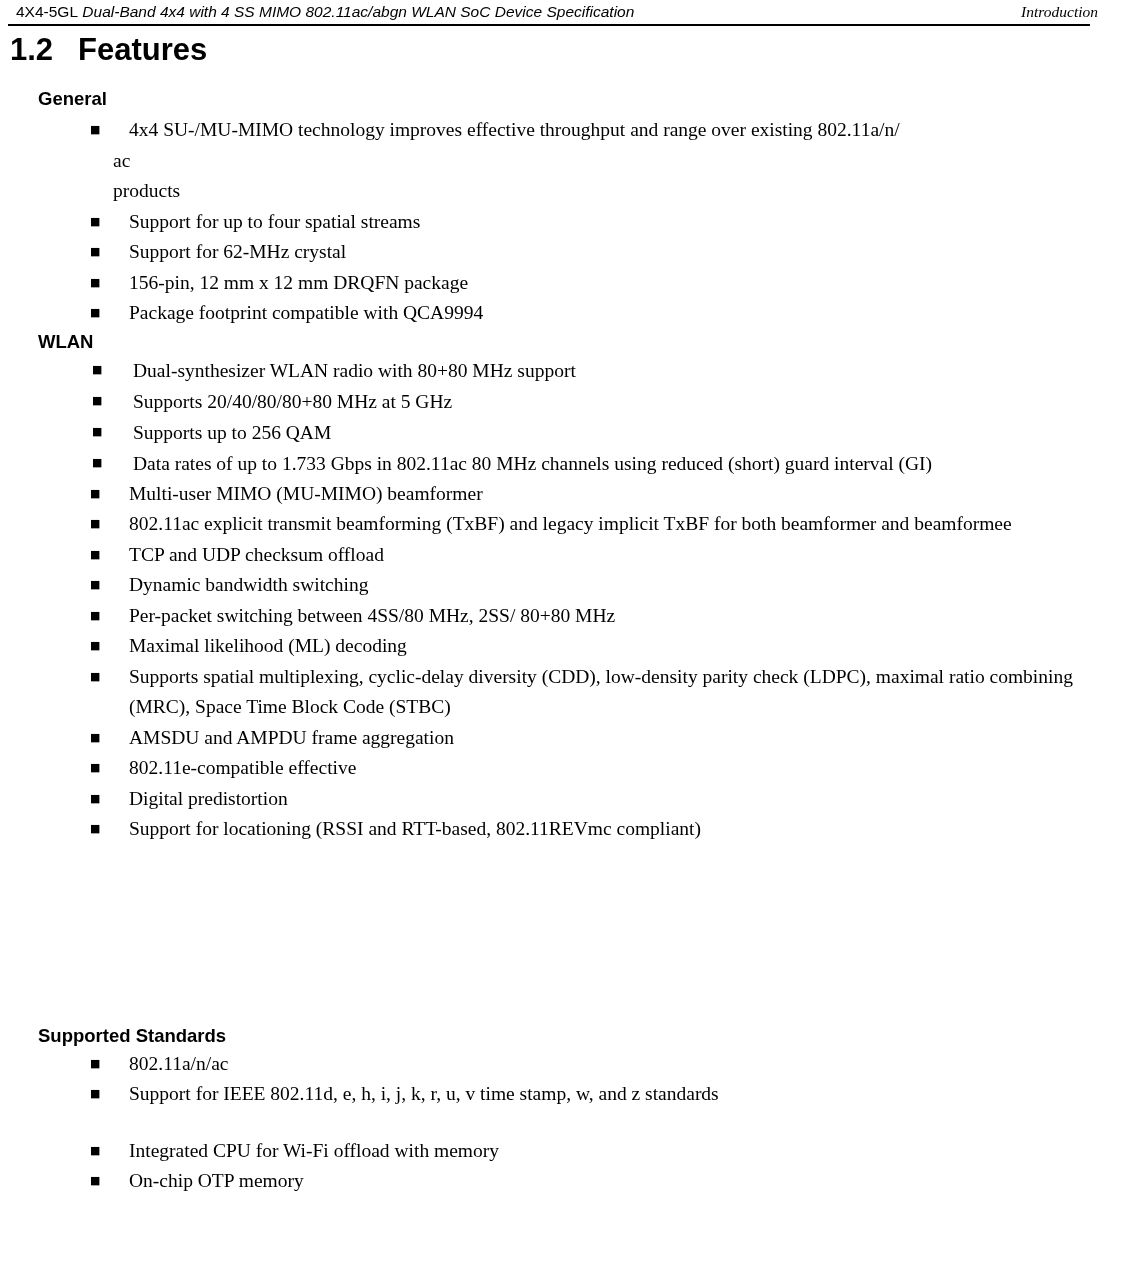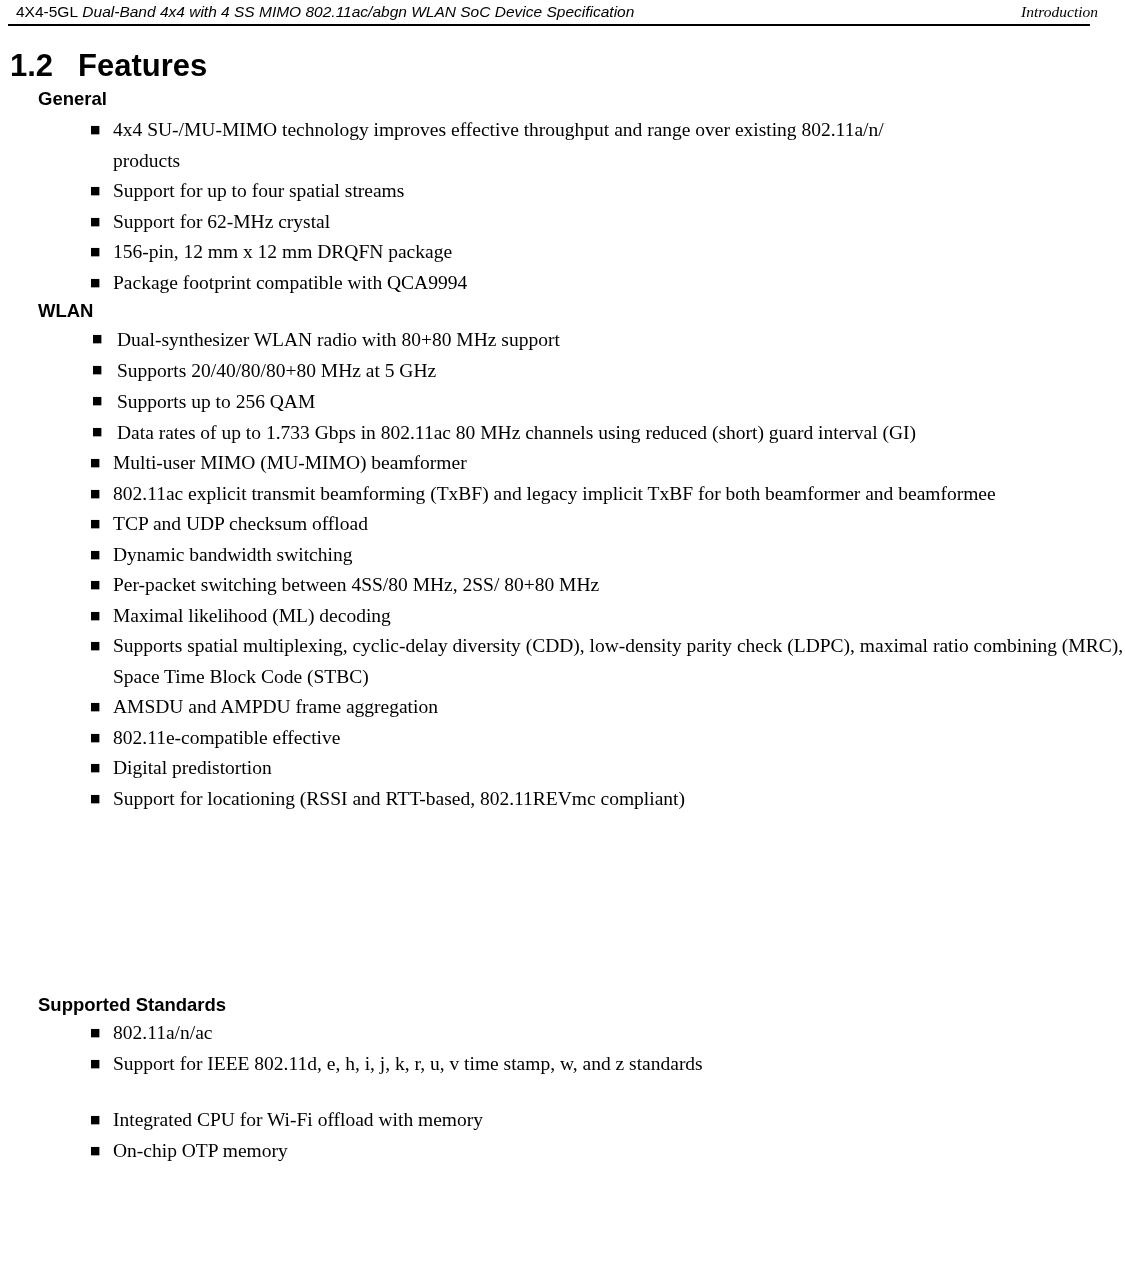--- a/index.html
+++ b/index.html
@@ -53,21 +53,21 @@
     top: 24px;
     width: 1082px;
     height: 2px;
     background: #000000;
   }
 
   
   .chapter-heading {
     position: absolute;
     left: 10px;
-    top: 44px;
+    top: 28px;
     height: 44px;
     font-family: "Liberation Sans", sans-serif;
     font-weight: bold;
     font-size: 31px;
     line-height: 44px;
     white-space: nowrap;
   }
   .chapter-num {
     display: inline-block;
     width: 68px;
@@ -109,20 +109,21 @@
     left: 0;
     top: 0;
     width: 22px;
     text-align: left;
     font-family: "DejaVu Sans", sans-serif;
     font-size: 11px;
     line-height: 30.5px;
   }
   ul.bullets li > .bullet-text {
     display: block;
+    margin-left: 16px;
   }
 
   
   .grp-general ul.bullets li {
     margin-left: 90px;
     padding-left: 23px;
   }
   .grp-general .section-heading { margin-bottom: 3px; }
 
   
@@ -168,20 +169,21 @@
 </div>
 
 <div class="content">
 
   <div class="grp-general">
     <div class="section-heading">General</div>
     <ul class="bullets">
       <li>
         <span class="bullet-mark">■</span>
         <span class="bullet-text">4x4 SU-/MU-MIMO technology improves effective throughput and range over existing 802.11a/n/</span>
+        <span class="cont-line">ac</span>
         <span class="cont-line">products</span>
       </li>
       <li>
         <span class="bullet-mark">■</span>
         <span class="bullet-text">Support for up to four spatial streams</span>
       </li>
       <li>
         <span class="bullet-mark">■</span>
         <span class="bullet-text">Support for 62-MHz crystal</span>
       </li>

